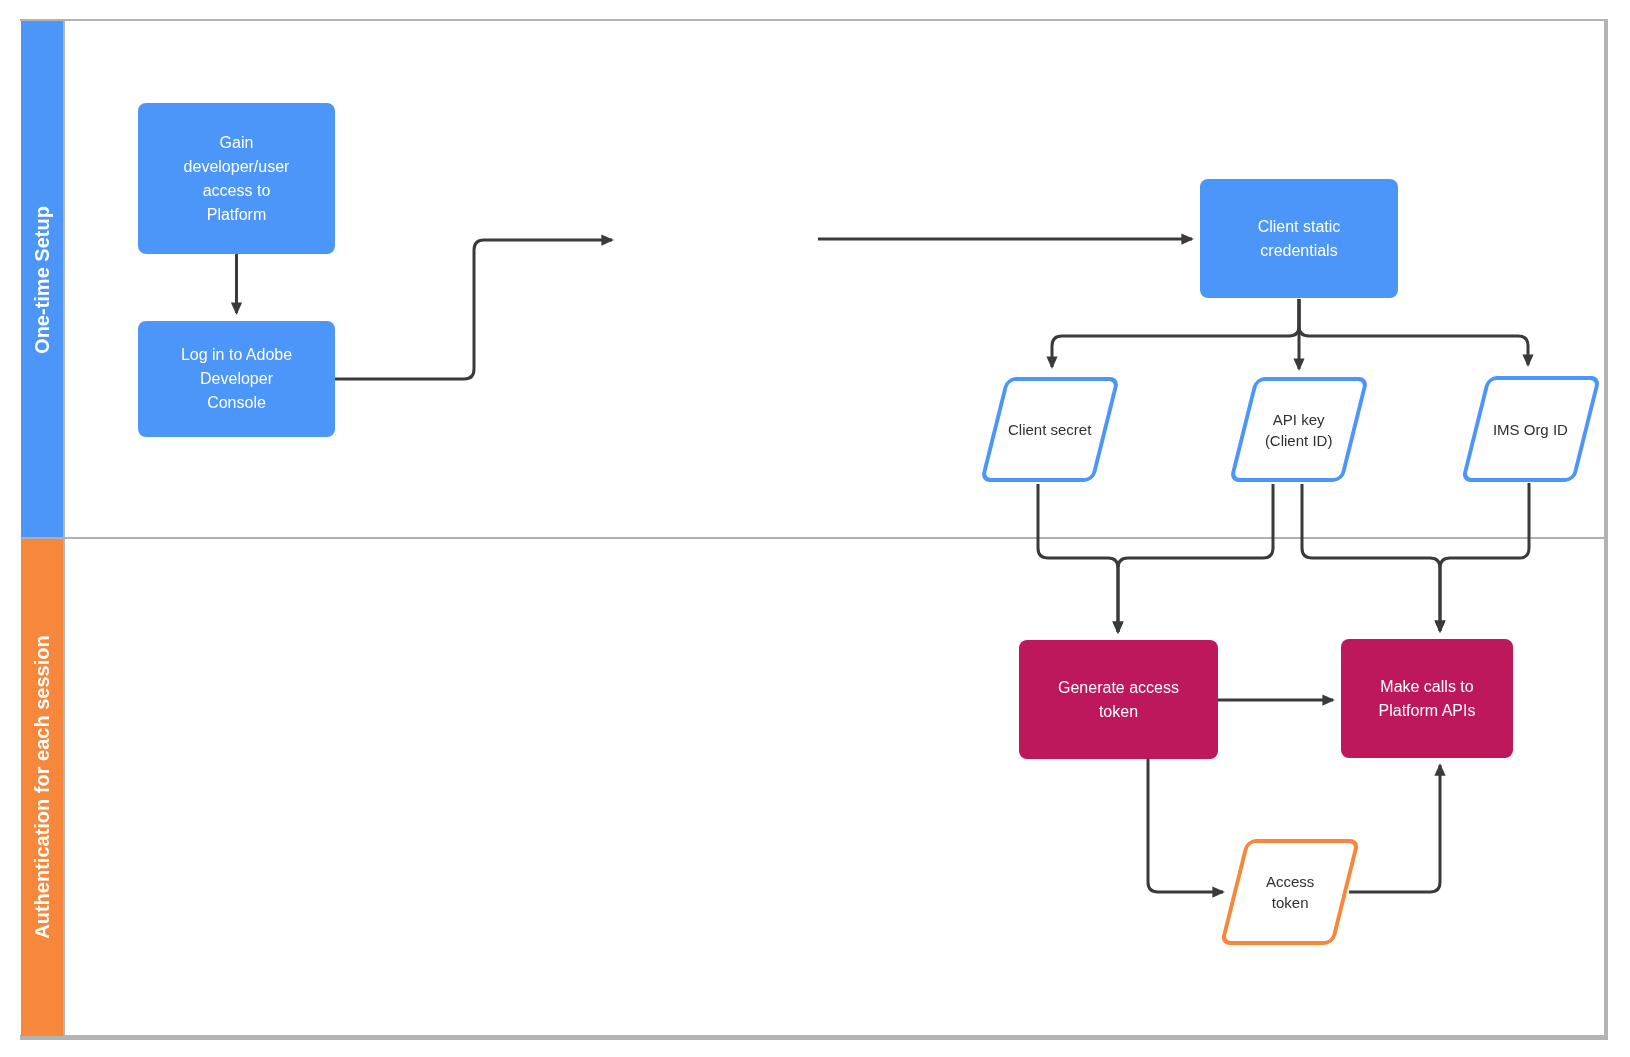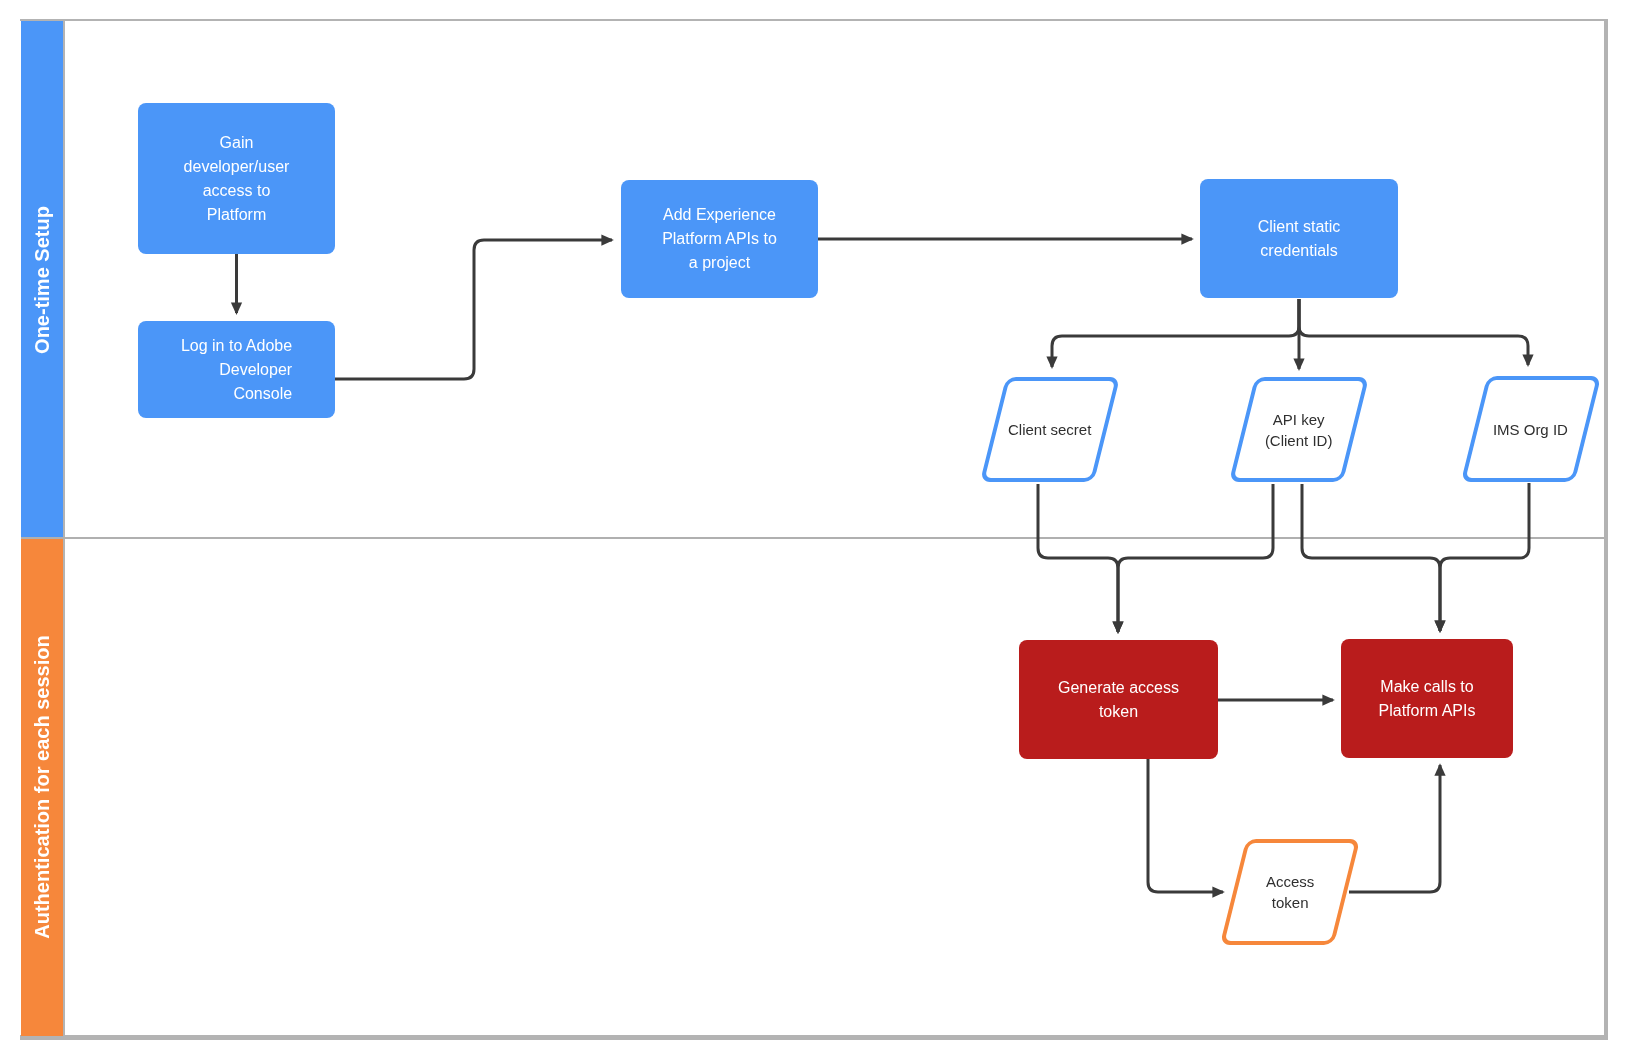--- a/index.html
+++ b/index.html
@@ -22,21 +22,21 @@
 
   
   svg.connectors{position:absolute;left:0;top:0;width:1630px;height:1057px;z-index:1;pointer-events:none;}
   svg.connectors path.edge{fill:none;stroke:#3a3a3a;stroke-width:3px;}
 
   
   .node{position:absolute;z-index:2;box-sizing:border-box;display:flex;align-items:center;
         justify-content:center;text-align:center;}
   .proc{border-radius:8px;color:#ffffff;font-size:16px;line-height:24px;}
   .proc.blue{background:#4b96f8;}
-  .proc.orange{background:#b91c1c;align-items:center;}
+  .proc.orange{background:#be185d;align-items:center;}
   .proc .lbl{white-space:pre-line;padding:0 6px;}
 
   
   .data-shape{background:#ffffff;border:4px solid;border-radius:10px;transform:skewX(-14deg);}
   .data-shape.blue{border-color:#4b96f8;}
   .data-shape.orange{border-color:#f6873b;}
   .data-shape .lbl{transform:skewX(14deg);font-size:15px;line-height:21px;color:#2f2f2f;
                    white-space:pre-line;text-align:center;}
 </style>
 </head>
@@ -72,29 +72,24 @@
     <path class="edge" d="M 1148 759 L 1148 882 Q 1148 892 1158 892 L 1223 892" marker-end="url(#arrow)"></path>
     <path class="edge" d="M 1349 892 L 1430 892 Q 1440 892 1440 882 L 1440 765" marker-end="url(#arrow)"></path>
   </svg>
 
   <div class="node proc blue" style="left:138px;top:103px;width:197px;height:151px;">
     <span class="lbl">Gain
 developer/user
 access to
 Platform</span>
   </div>
-  <div class="node proc blue" style="left:138px;top:321px;width:197px;height:97px;text-align:right;">
+  <div class="node proc blue" style="left:138px;top:321px;width:197px;height:116px;">
     <span class="lbl">Log in to Adobe
 Developer
 Console</span>
-  </div>
-  <div class="node proc blue" style="left:621px;top:180px;width:197px;height:118px;">
-    <span class="lbl">Add Experience
-Platform APIs to
-a project</span>
   </div>
   <div class="node proc blue" style="left:1200px;top:179px;width:198px;height:119px;">
     <span class="lbl">Client static
 credentials</span>
   </div>
 
   <div class="node data-shape blue" style="left:993px;top:377px;width:114px;height:105px;">
     <span class="lbl">Client secret</span>
   </div>
   <div class="node data-shape blue" style="left:1242px;top:377px;width:114px;height:105px;">

